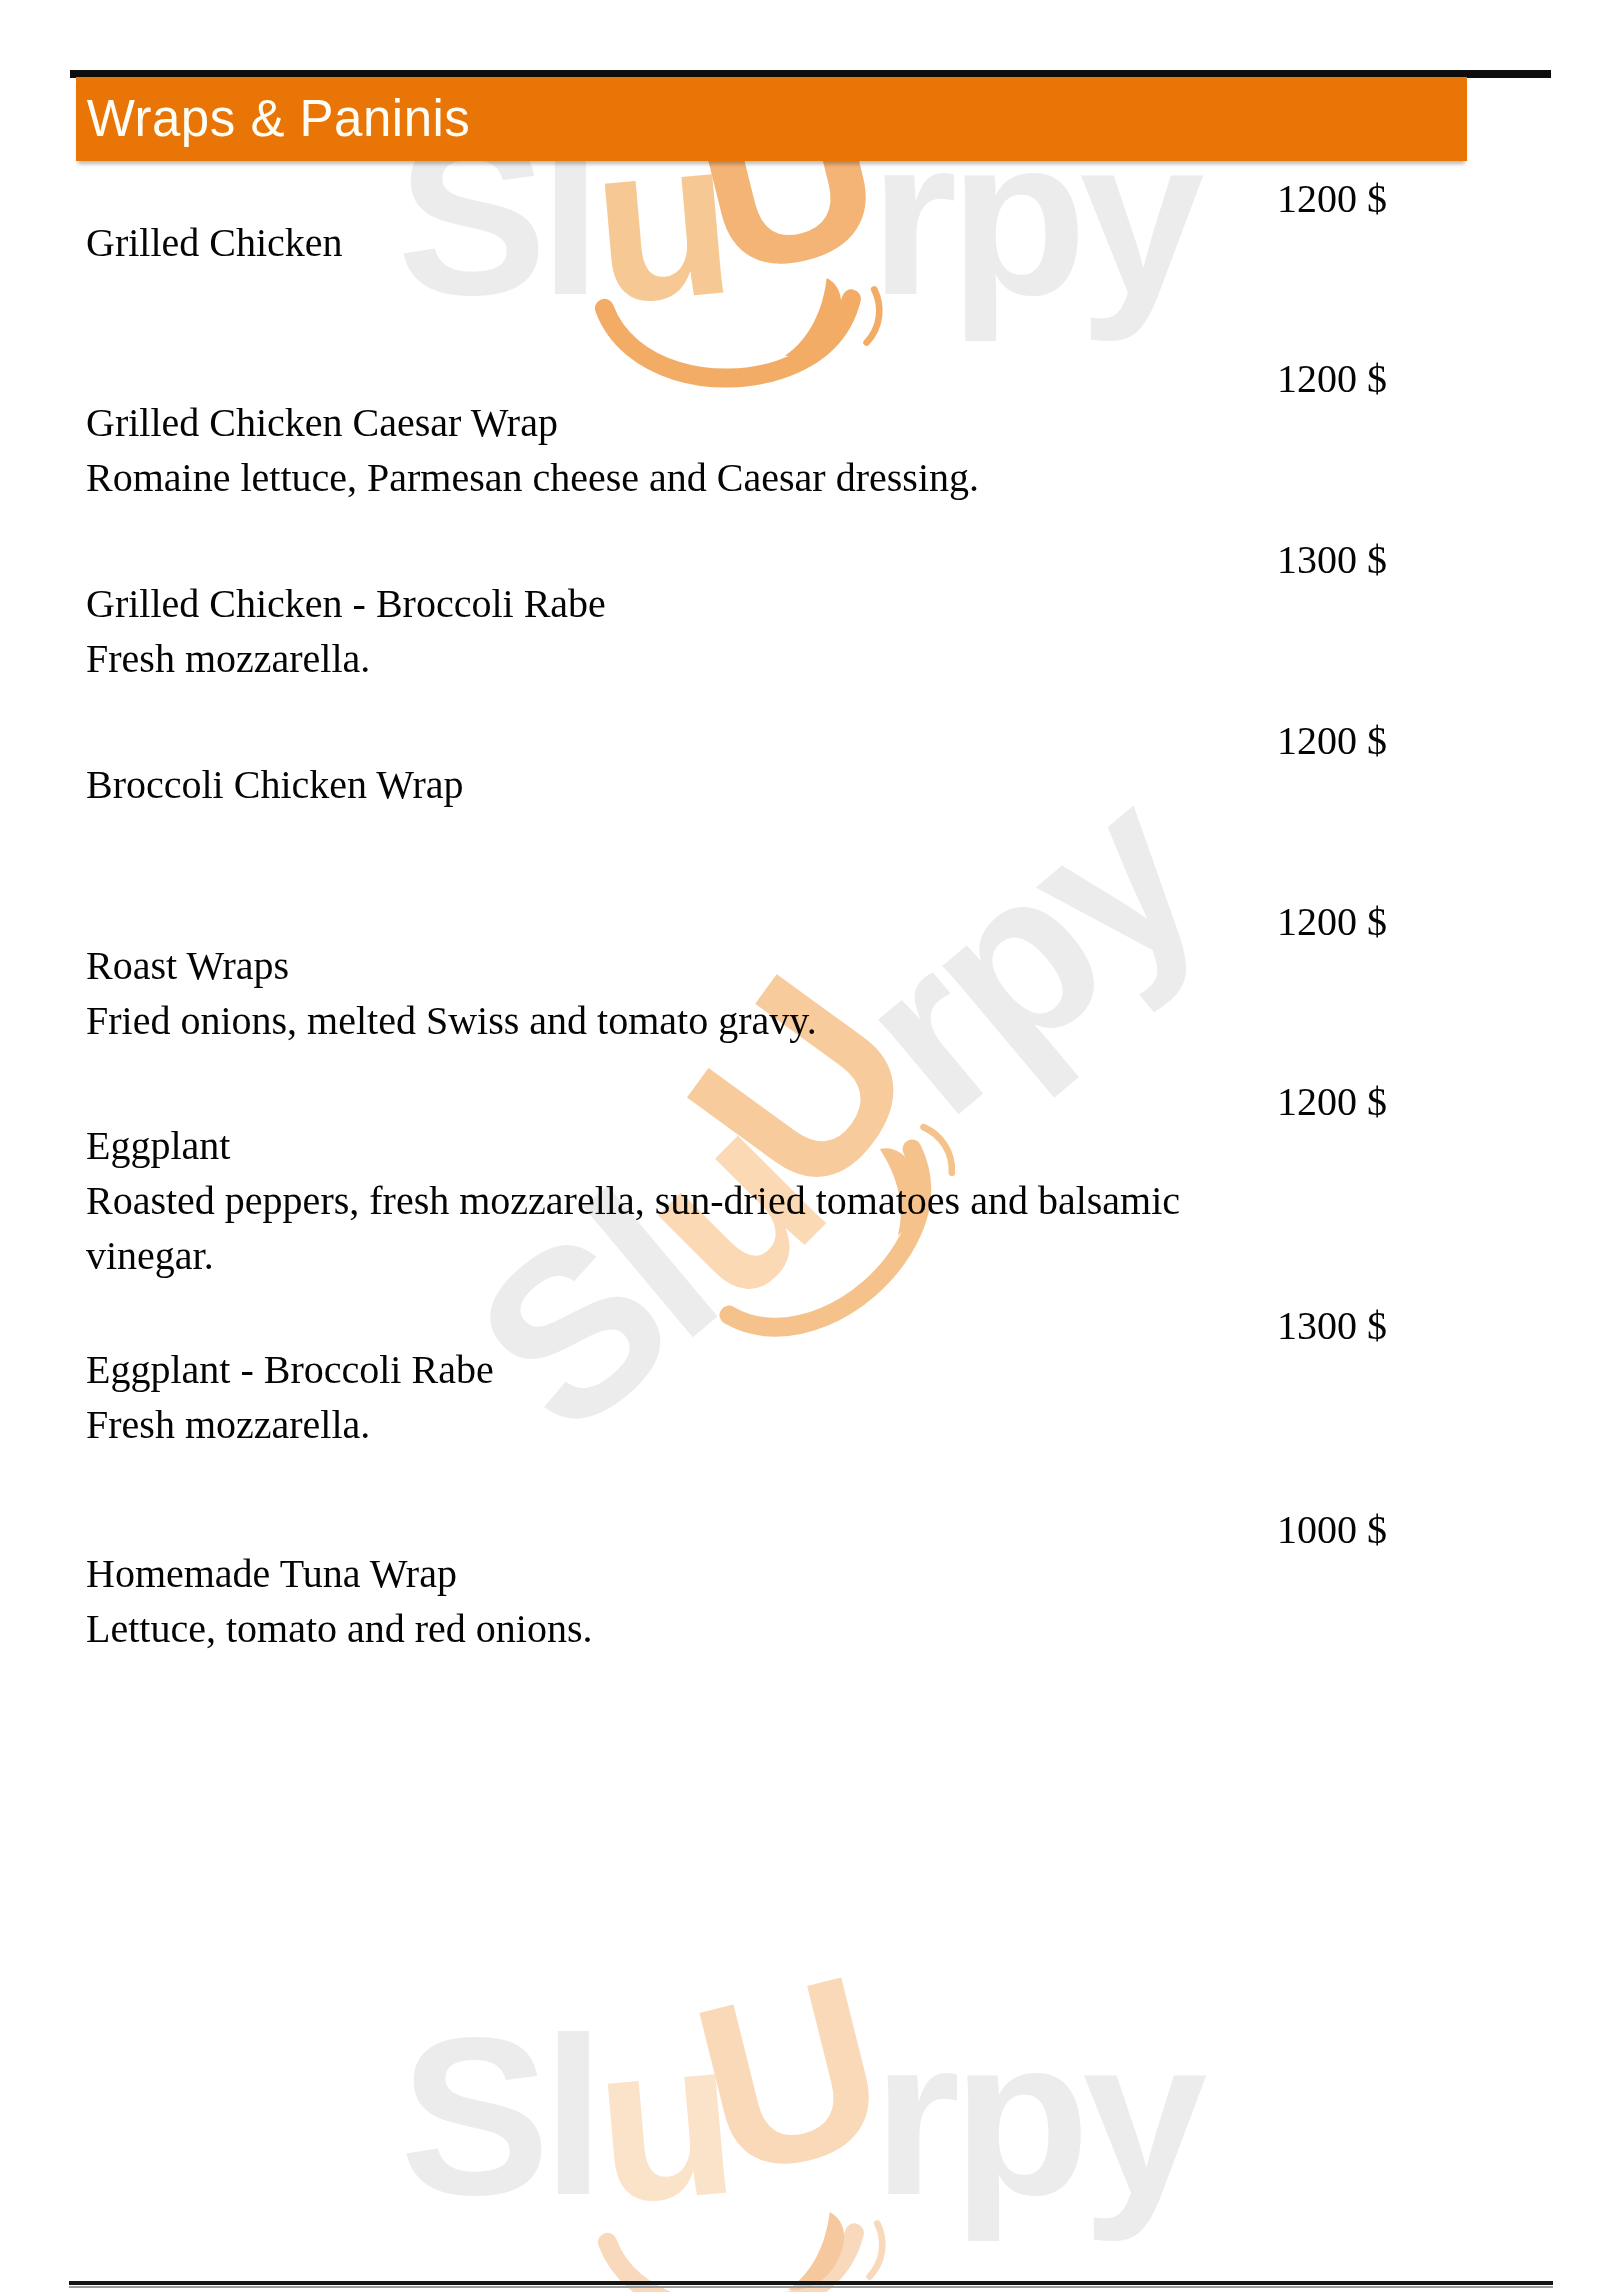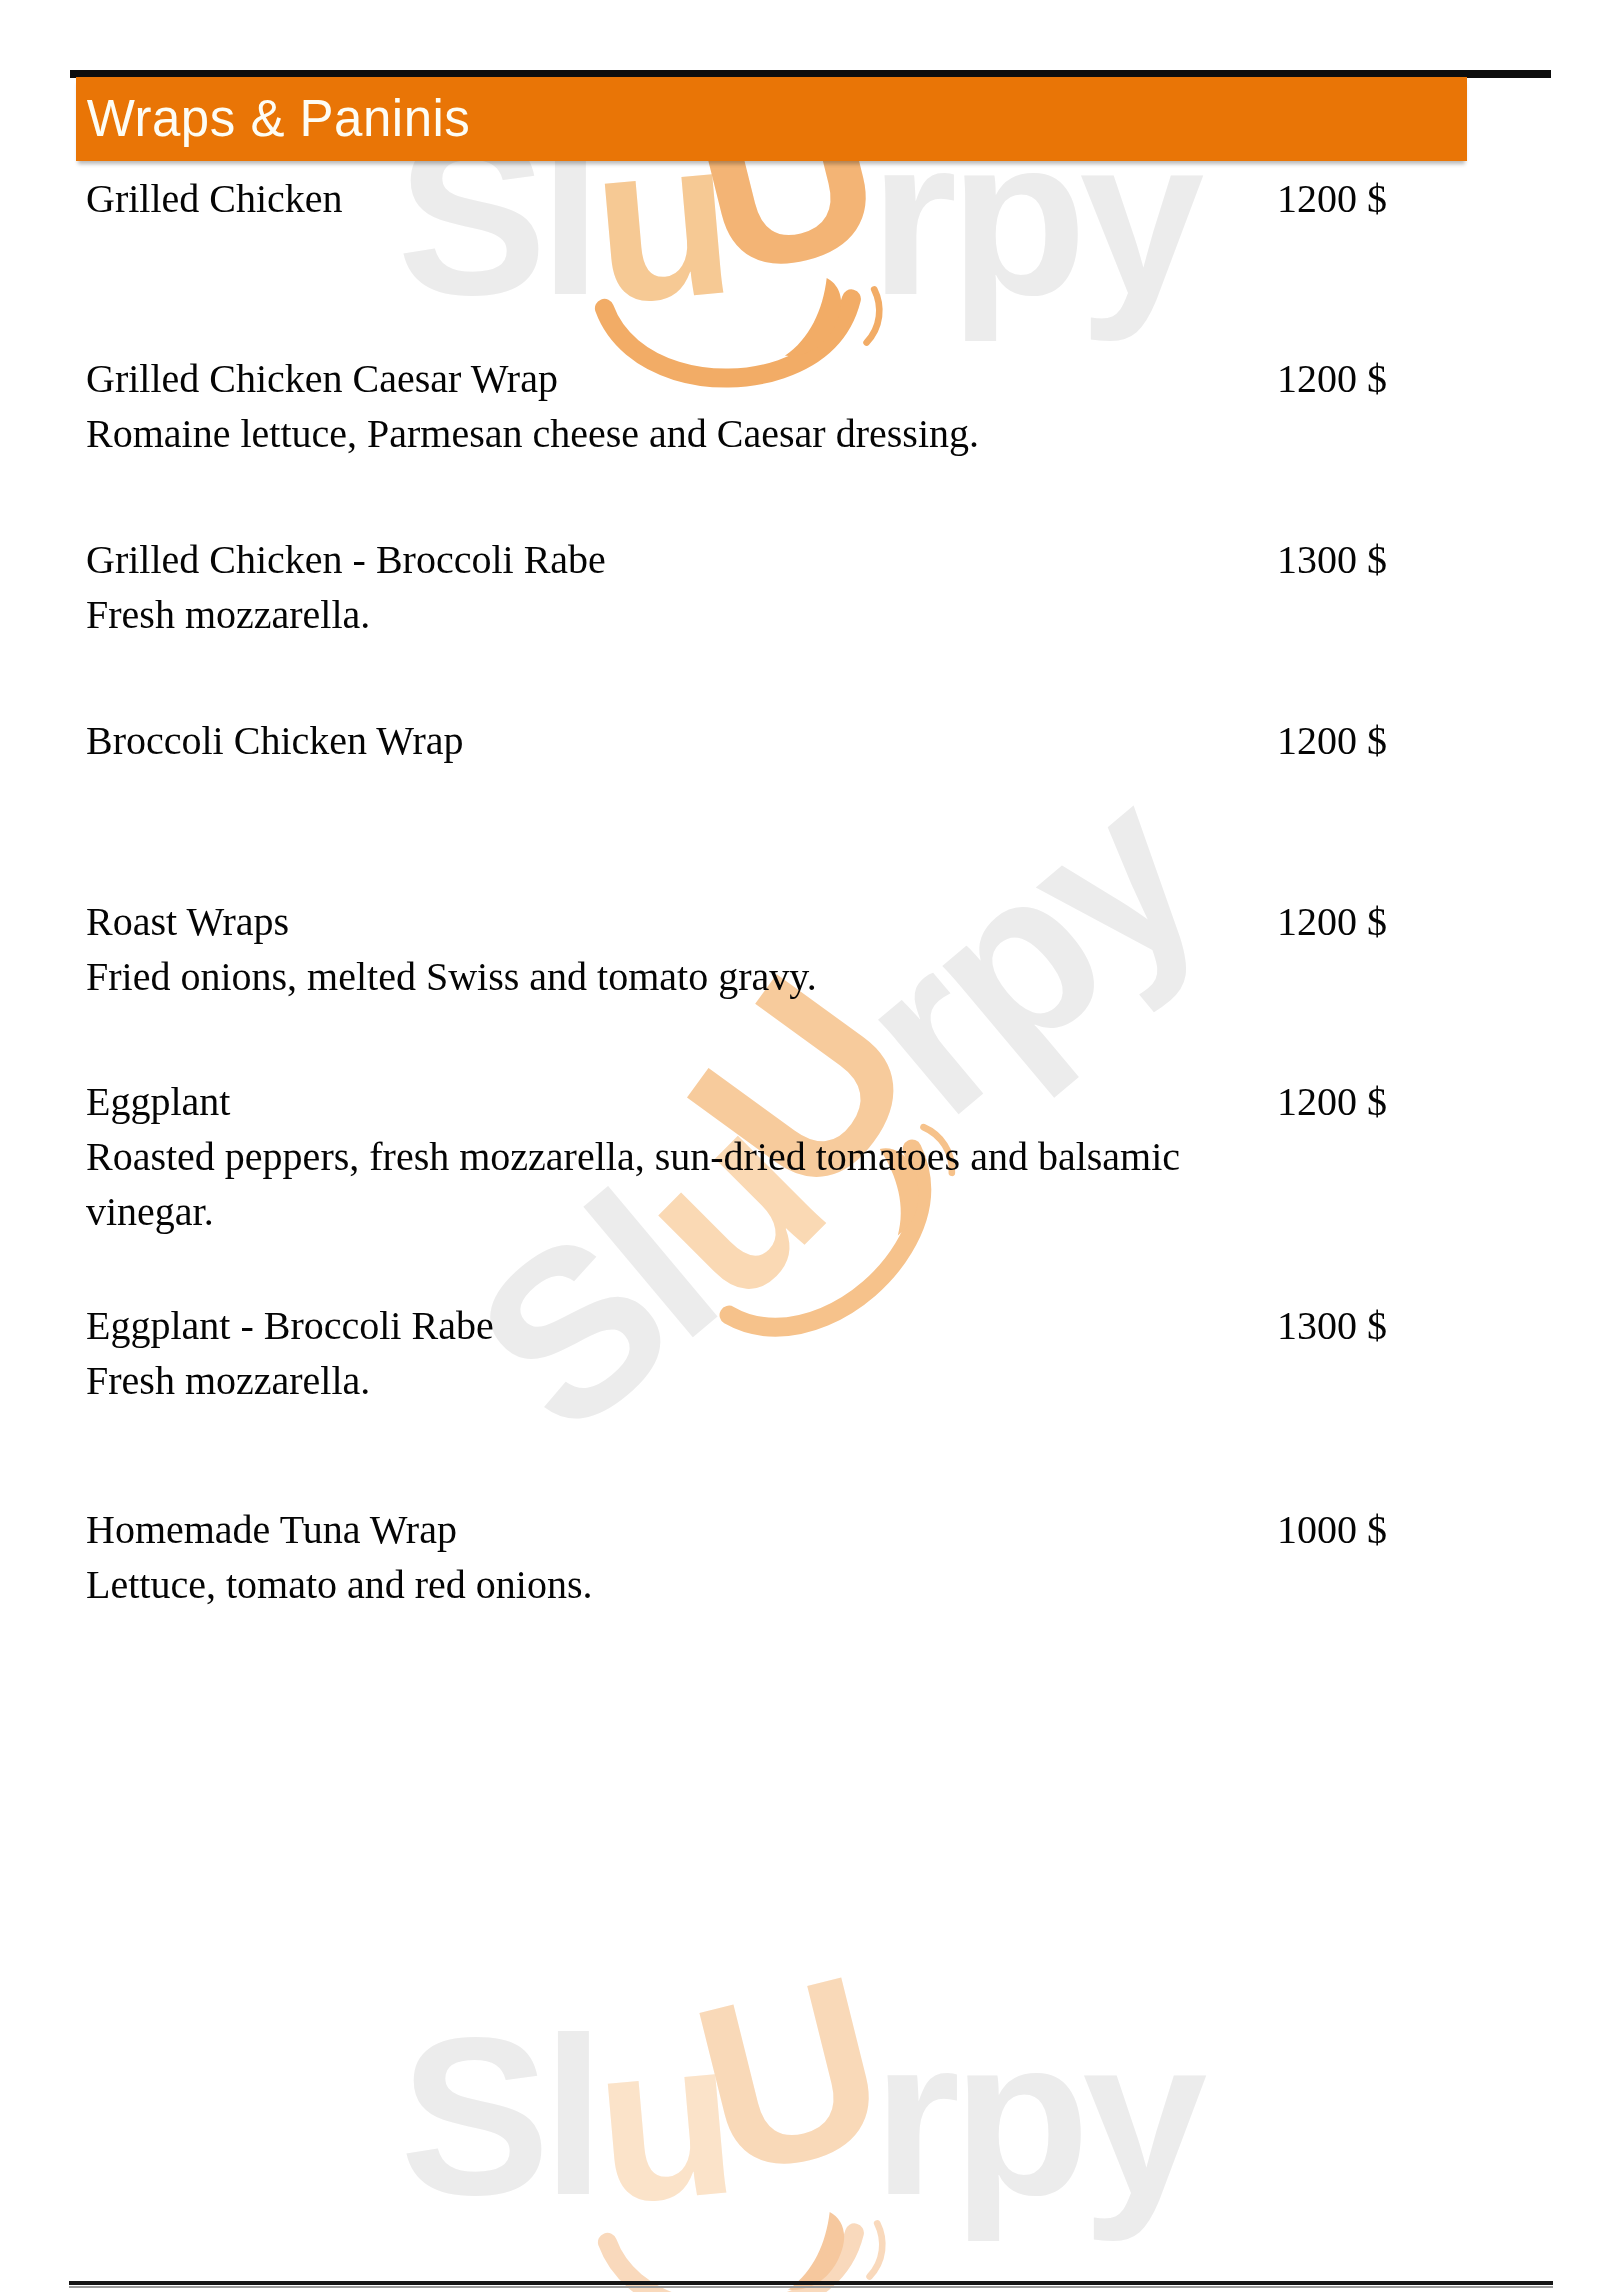--- a/index.html
+++ b/index.html
@@ -46,21 +46,21 @@
     color:#FDFDF5;
     font-family:"Liberation Sans", sans-serif;
     font-size:51px;line-height:68px;padding-left:10.8px;
     letter-spacing:0.5px;
   }
   
   .item{
     position:absolute;z-index:1;left:86px;width:1301px;
     font-size:40px;line-height:55px;color:#050505;
   }
-  .item .name{display:block;}
+  .item .name{display:block;margin-top:44px;}
   .item .desc{display:block;max-width:1142px;}
   .item .price{position:absolute;right:0;top:0;line-height:55px;}
   .item--1{top:171px;} .item--2{top:351px;} .item--3{top:532px;}
   .item--4{top:713px;} .item--5{top:894px;} .item--6{top:1074px;}
   .item--7{top:1298px;} .item--8{top:1502px;}
   
   .bottom-rule-dark{position:absolute;z-index:2;left:69px;top:2281px;width:1484px;height:3.9px;background:#161616;}
   .bottom-rule-gray{position:absolute;z-index:2;left:69px;top:2286px;width:1484px;height:2px;background:#9A9A9A;}
 </style>
 </head>

